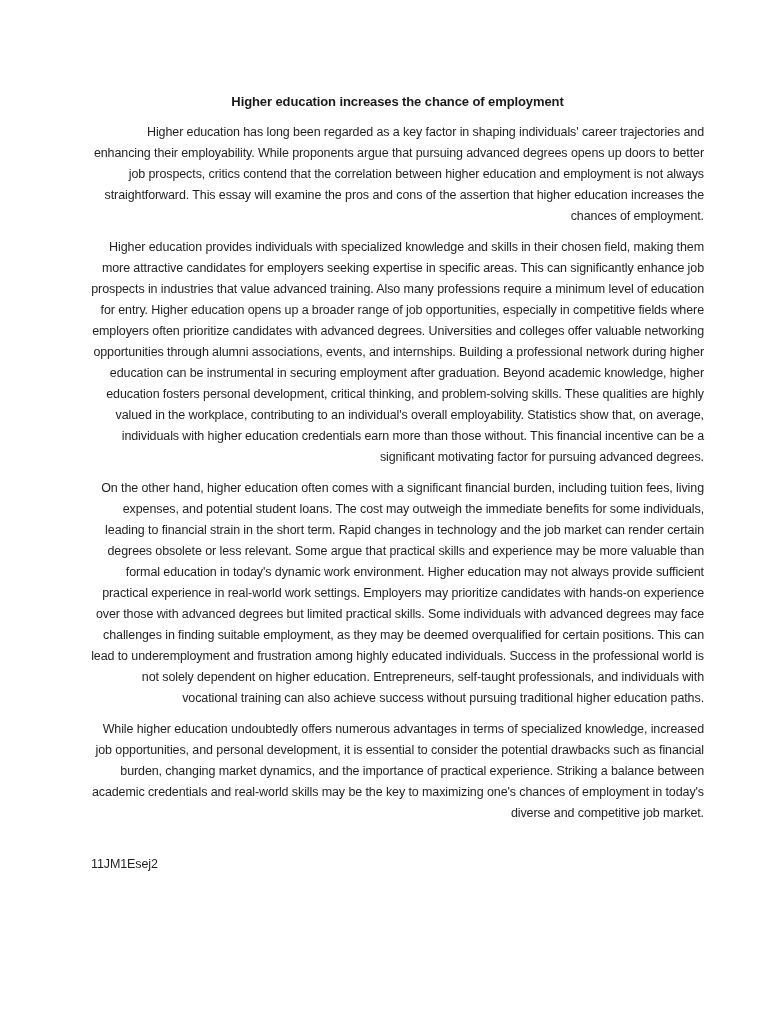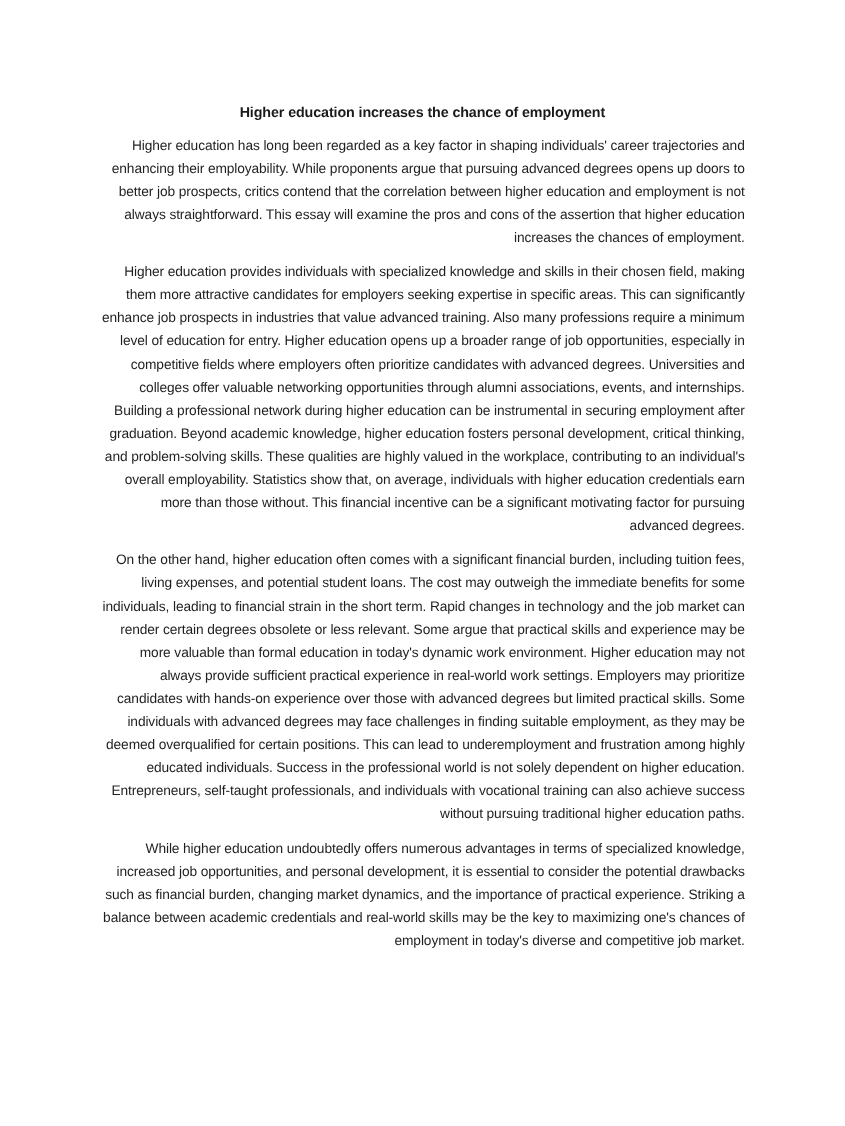--- a/index.html
+++ b/index.html
@@ -6,21 +6,21 @@
     margin: 0;
     padding: 0;
     background: #ffffff;
   }
   .page {
     position: relative;
     width: 768px;
     height: 1024px;
     background: #ffffff;
     box-sizing: border-box;
-    padding: 94px 91px 0 91px;
+    padding: 94px 64px 0 91px;
     font-family: "Liberation Sans", sans-serif;
     color: #1f1f1f;
     overflow: hidden;
   }
   .doc-title {
     margin: 0 0 12px 0;
     text-align: center;
     font-size: 13px;
     font-weight: bold;
     line-height: 16px;
@@ -50,13 +50,14 @@
   <h1 class="doc-title">Higher education increases the chance of employment</h1>
 
   <p class="doc-paragraph">Higher education has long been regarded as a key factor in shaping individuals' career trajectories and enhancing their employability. While proponents argue that pursuing advanced degrees opens up doors to better job prospects, critics contend that the correlation between higher education and employment is not always straightforward. This essay will examine the pros and cons of the assertion that higher education increases the chances of employment.</p>
 
   <p class="doc-paragraph">Higher education provides individuals with specialized knowledge and skills in their chosen field, making them more attractive candidates for employers seeking expertise in specific areas. This can significantly enhance job prospects in industries that value advanced training. Also many professions require a minimum level of education for entry. Higher education opens up a broader range of job opportunities, especially in competitive fields where employers often prioritize candidates with advanced degrees. Universities and colleges offer valuable networking opportunities through alumni associations, events, and internships. Building a professional network during higher education can be instrumental in securing employment after graduation. Beyond academic knowledge, higher education fosters personal development, critical thinking, and problem-solving skills. These qualities are highly valued in the workplace, contributing to an individual's overall employability. Statistics show that, on average, individuals with higher education credentials earn more than those without. This financial incentive can be a significant motivating factor for pursuing advanced degrees.</p>
 
   <p class="doc-paragraph">On the other hand, higher education often comes with a significant financial burden, including tuition fees, living expenses, and potential student loans. The cost may outweigh the immediate benefits for some individuals, leading to financial strain in the short term. Rapid changes in technology and the job market can render certain degrees obsolete or less relevant. Some argue that practical skills and experience may be more valuable than formal education in today's dynamic work environment. Higher education may not always provide sufficient practical experience in real-world work settings. Employers may prioritize candidates with hands-on experience over those with advanced degrees but limited practical skills. Some individuals with advanced degrees may face challenges in finding suitable employment, as they may be deemed overqualified for certain positions. This can lead to underemployment and frustration among highly educated individuals. Success in the professional world is not solely dependent on higher education. Entrepreneurs, self-taught professionals, and individuals with vocational training can also achieve success without pursuing traditional higher education paths.</p>
 
   <p class="doc-paragraph">While higher education undoubtedly offers numerous advantages in terms of specialized knowledge, increased job opportunities, and personal development, it is essential to consider the potential drawbacks such as financial burden, changing market dynamics, and the importance of practical experience. Striking a balance between academic credentials and real-world skills may be the key to maximizing one's chances of employment in today's diverse and competitive job market.</p>
 
+  <div class="doc-footer">11JM1Esej2</div>
 </div>
 
 </body></html>

